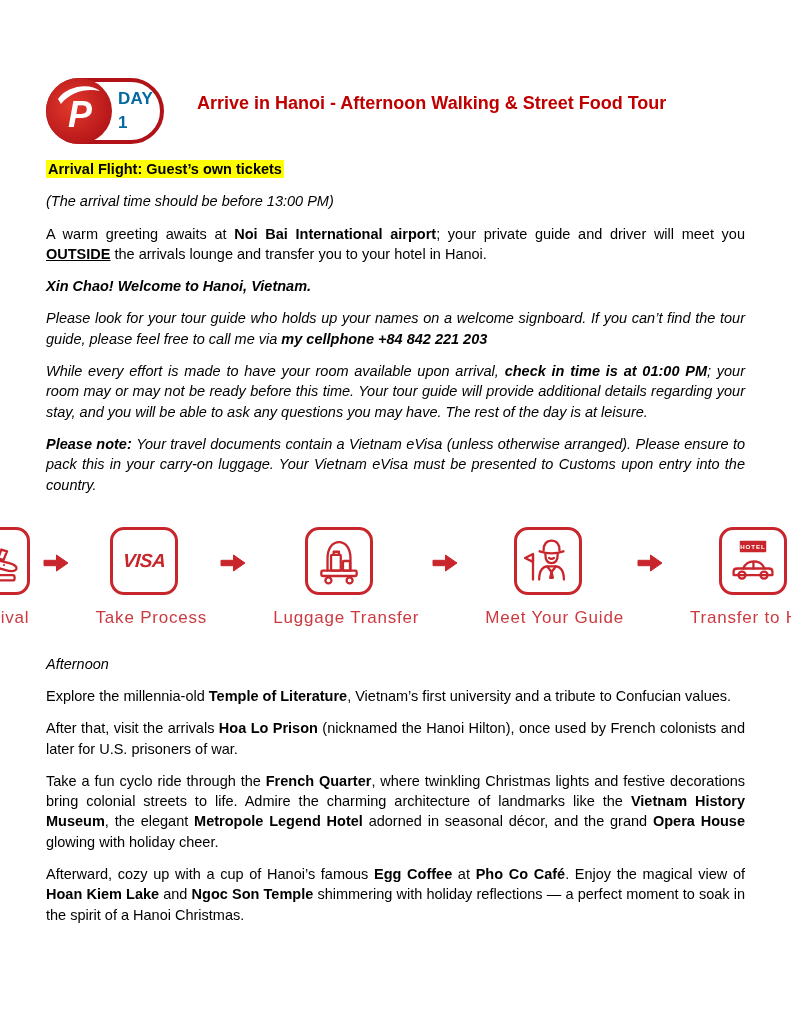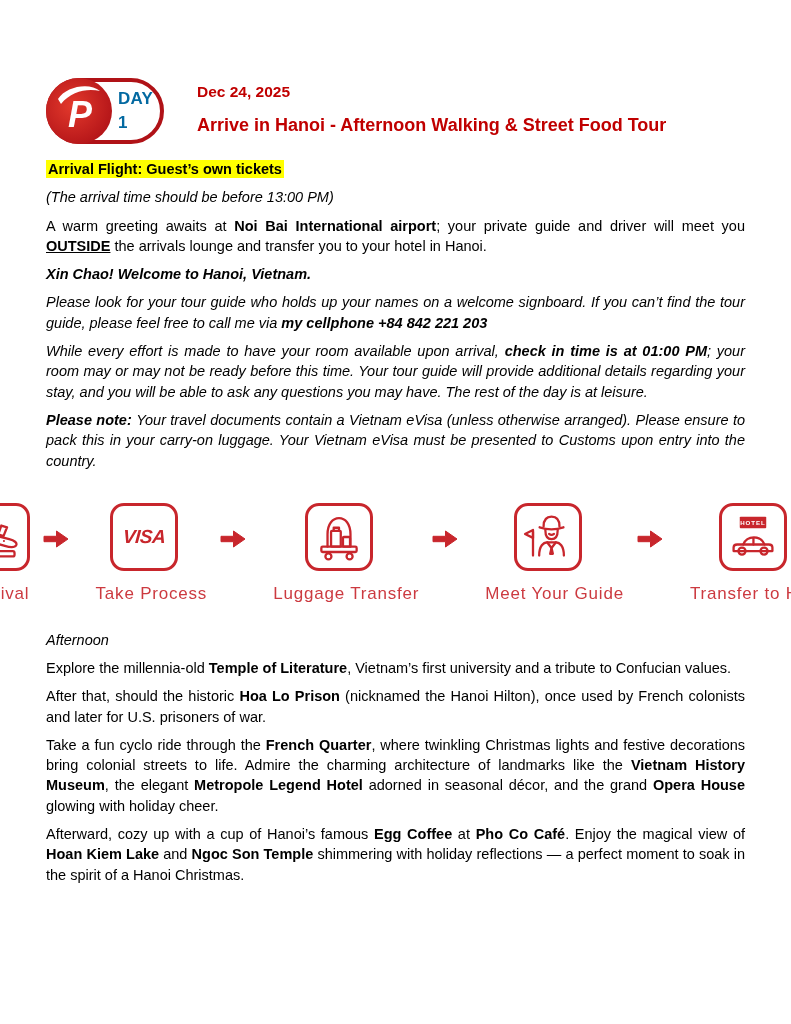--- a/index.html
+++ b/index.html
@@ -28,21 +28,21 @@
   .day-label{position:absolute;left:72px;top:0;height:66px;display:flex;align-items:center;
     color:#0369a1;font-weight:bold;font-size:17px;letter-spacing:.3px;}
   .logo-circle{position:absolute;left:0;top:0;width:66px;height:66px;border-radius:50%;
     background:radial-gradient(circle at 40% 42%, var(--logo-red-bright) 0%, var(--logo-red-dark) 82%);}
   .logo-circle svg{display:block;width:66px;height:66px;}
   .header-text{padding-top:3px;}
   .date{color:var(--heading-red);font-weight:bold;font-size:15.5px;margin:0;}
   .title{color:var(--heading-red);font-weight:bold;font-size:18px;margin:10px 0 0 0;}
 
   
-  p.para{margin:4px 0 8px 0;text-align:justify;}
+  p.para{margin:12px 0 8px 0;text-align:justify;}
   .mb2{margin-bottom:2px;}  .mb7{margin-bottom:7px;}  .mb11{margin-bottom:11px;}
   .mb15{margin-bottom:15px;} .mb18{margin-bottom:18px;} .mb21{margin-bottom:21px;font-style:italic;} .mb0{margin-bottom:0;}
   span.b{font-weight:bold;}
   span.i{font-style:italic;}
   span.u{text-decoration:underline;}
   span.hl{background:var(--highlight-yellow);padding:1px 2px;}
 
   
   .steps{display:flex;justify-content:center;align-items:flex-start;gap:13px;margin:32px 0 24px 0;}
   .step{display:flex;flex-direction:column;align-items:center;gap:11px;}
@@ -73,21 +73,20 @@
       <div class="pill"></div>
       <div class="logo-circle">
         <svg viewBox="0 0 66 66">
           <path d="M12 21 C20 8 44 4 54 13 C42 10 25 13 15 26 Z" fill="#ffffff"></path>
           <text x="34" y="49" text-anchor="middle" class="brand-p">P</text>
         </svg>
       </div>
       <div class="day-label">DAY 1</div>
     </div>
     <div class="header-text">
-      <p class="date">Dec 24, 2025</p>
       <p class="title">Arrive in Hanoi - Afternoon Walking &amp; Street Food Tour</p>
     </div>
   </header>
 
   <section>
     <p class="para mb2"><span class="b hl">Arrival Flight: Guest’s own tickets</span></p>
     <p class="para mb7"><span class="i">(The arrival time should be before 13:00 PM)</span></p>
     <p class="para mb7"><span>A warm greeting awaits at </span><span class="b">Noi Bai International airport</span><span>; your private guide and driver will meet you </span><span class="b u">OUTSIDE</span><span> the arrivals lounge and transfer you to your hotel in Hanoi.</span></p>
     <p class="para mb11"><span class="b i">Xin Chao! Welcome to Hanoi, Vietnam.</span></p>
     <p class="para mb21"><span>Please look for your tour guide who holds up your names on a welcome signboard. If you can’t find the tour guide, please feel free to call me via </span><span class="b">my cellphone +84 842 221 203</span></p>
@@ -189,18 +188,18 @@
         </svg>
       </div>
       <div class="step-label">Transfer to Hotel</div>
     </div>
 
   </div>
 
   <section>
     <p class="para mb0"><span class="i">Afternoon</span></p>
     <p class="para mb15"><span>Explore the millennia-old </span><span class="b">Temple of Literature</span><span>, Vietnam’s first university and a tribute to Confucian values.</span></p>
-    <p class="para mb15"><span>After that, should the historic </span><span class="b">Hoa Lo Prison</span><span> (nicknamed the Hanoi Hilton), once used by French colonists and later for U.S. prisoners of war.</span></p>
+    <p class="para mb15"><span>After that, visit the arrivals </span><span class="b">Hoa Lo Prison</span><span> (nicknamed the Hanoi Hilton), once used by French colonists and later for U.S. prisoners of war.</span></p>
     <p class="para mb18"><span>Take a fun cyclo ride through the </span><span class="b">French Quarter</span><span>, where twinkling Christmas lights and festive decorations bring colonial streets to life. Admire the charming architecture of landmarks like the </span><span class="b">Vietnam History Museum</span><span>, the elegant </span><span class="b">Metropole Legend Hotel</span><span> adorned in seasonal décor, and the grand </span><span class="b">Opera House</span><span> glowing with holiday cheer.</span></p>
     <p class="para mb0"><span>Afterward, cozy up with a cup of Hanoi’s famous </span><span class="b">Egg Coffee</span><span> at </span><span class="b">Pho Co Café</span><span>. Enjoy the magical view of </span><span class="b">Hoan Kiem Lake</span><span> and </span><span class="b">Ngoc Son Temple</span><span> shimmering with holiday reflections — a perfect moment to soak in the spirit of a Hanoi Christmas.</span></p>
   </section>
 
 </div>
 
 </body></html>

